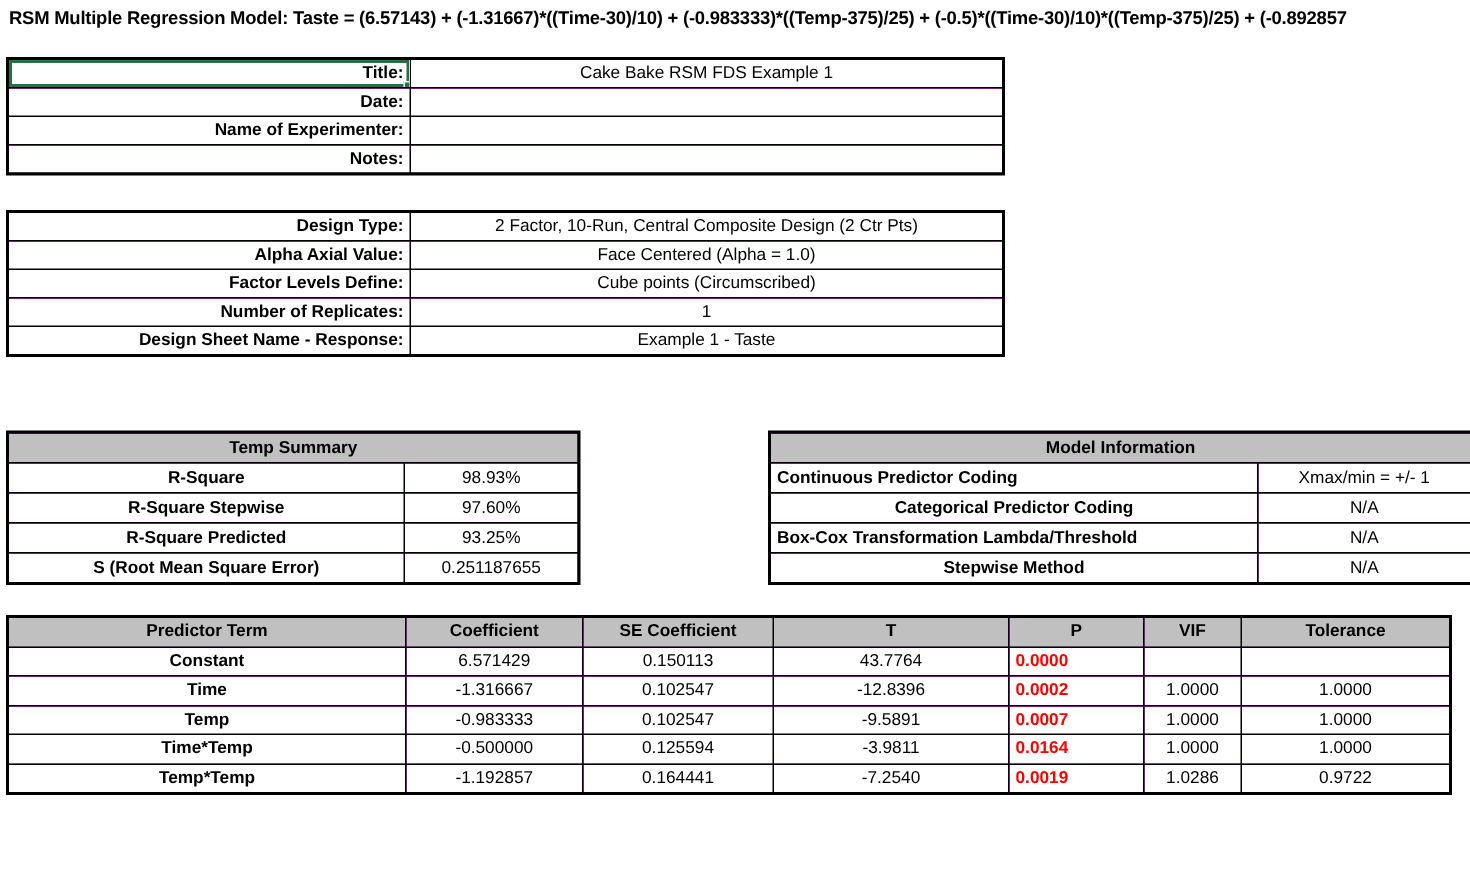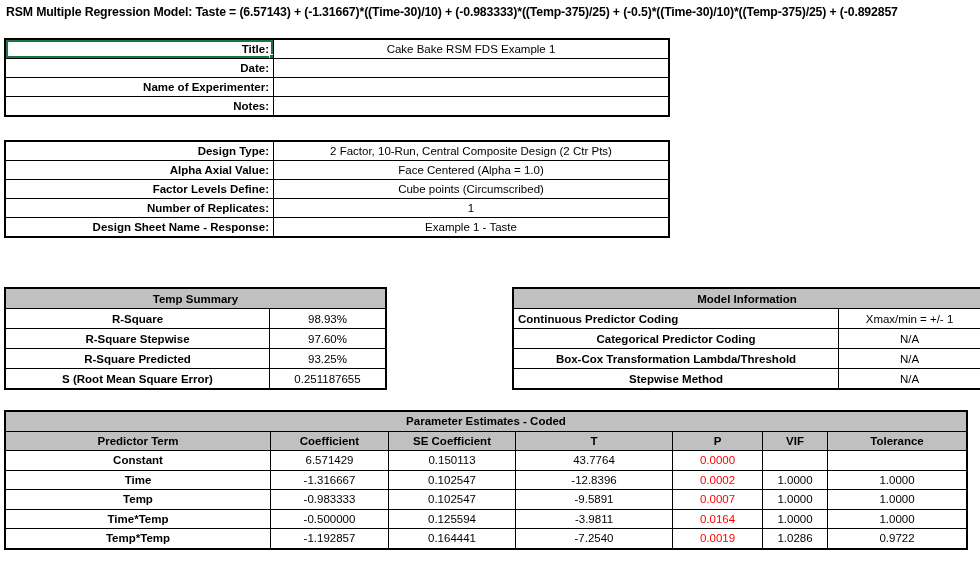--- a/index.html
+++ b/index.html
@@ -67,23 +67,23 @@
   }
   .hdr-title {
     background: #c0c0c0 !important;
     text-align: center;
     font-weight: bold;
   }
   .num {
     text-align: center;
   }
   .pval {
-    text-align: center;
+    text-align: left;
     color: #ff0000;
-    font-weight: normal;
+    font-weight: bold;
   }
   .term {
     text-align: center;
     font-weight: bold;
   }
 
   
   #info-table {
     left: 5px;
     top: 39px;
@@ -252,44 +252,41 @@
   <tbody>
       <tr>
         <td class="lbl" style="text-align: left;">Continuous Predictor Coding</td>
         <td class="val">Xmax/min = +/- 1</td>
       </tr>
       <tr>
         <td class="lbl" style="text-align: center;">Categorical Predictor Coding</td>
         <td class="val">N/A</td>
       </tr>
       <tr>
-        <td class="lbl" style="text-align: center;">Box-Cox Transformation Lambda/Threshold</td>
+        <td class="lbl" style="text-align: left;">Box-Cox Transformation Lambda/Threshold</td>
         <td class="val">N/A</td>
       </tr>
       <tr>
         <td class="lbl" style="text-align: center;">Stepwise Method</td>
         <td class="val">N/A</td>
       </tr>
     </tbody>
 </table>
 
 <table class="grid outer-thick" id="params-table">
   <colgroup>
     <col style="width:265px">
       <col style="width:118px">
       <col style="width:127px">
     <col style="width:157px">
       <col style="width:90px">
       <col style="width:65px">
       <col style="width:139px">
   </colgroup>
   <thead>
-    <tr>
-      <td class="hdr-title" colspan="7">Parameter Estimates - Coded</td>
-    </tr>
     <tr id="params-col-header">
         <td class="hdr">Predictor Term</td>
         <td class="hdr">Coefficient</td>
         <td class="hdr">SE Coefficient</td>
         <td class="hdr">T</td>
         <td class="hdr">P</td>
         <td class="hdr">VIF</td>
         <td class="hdr">Tolerance</td>
       </tr>
   </thead>

